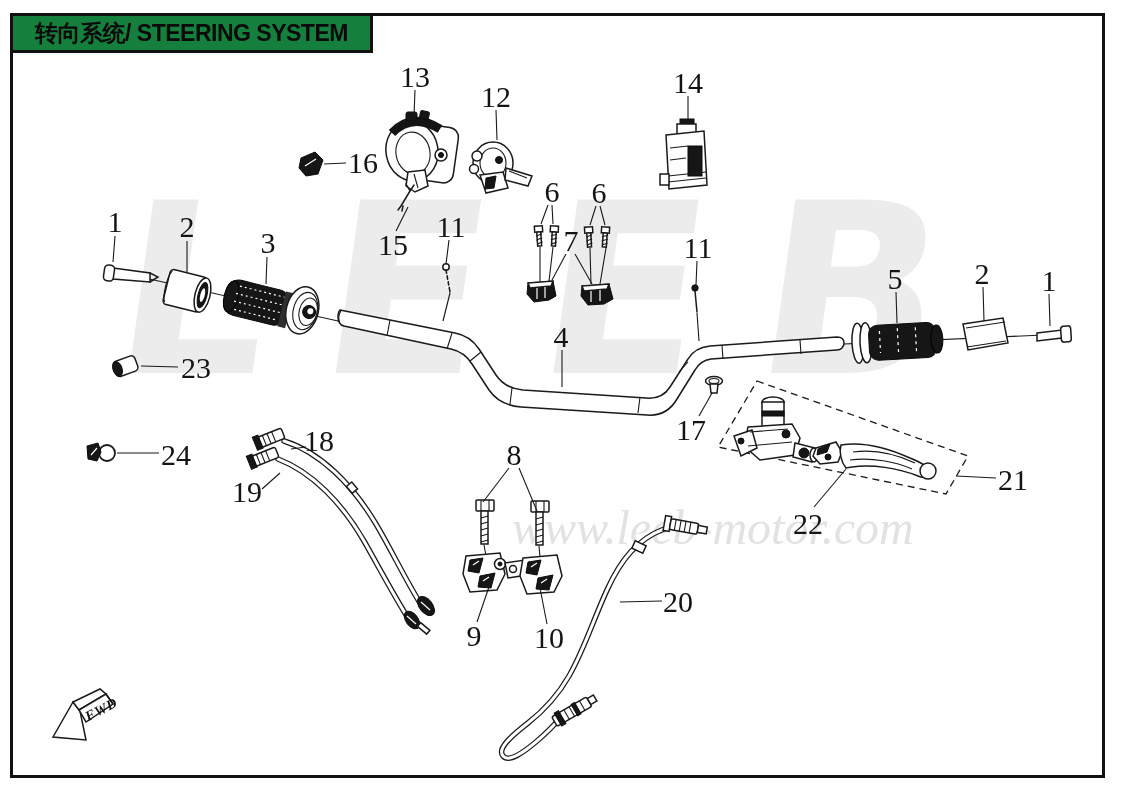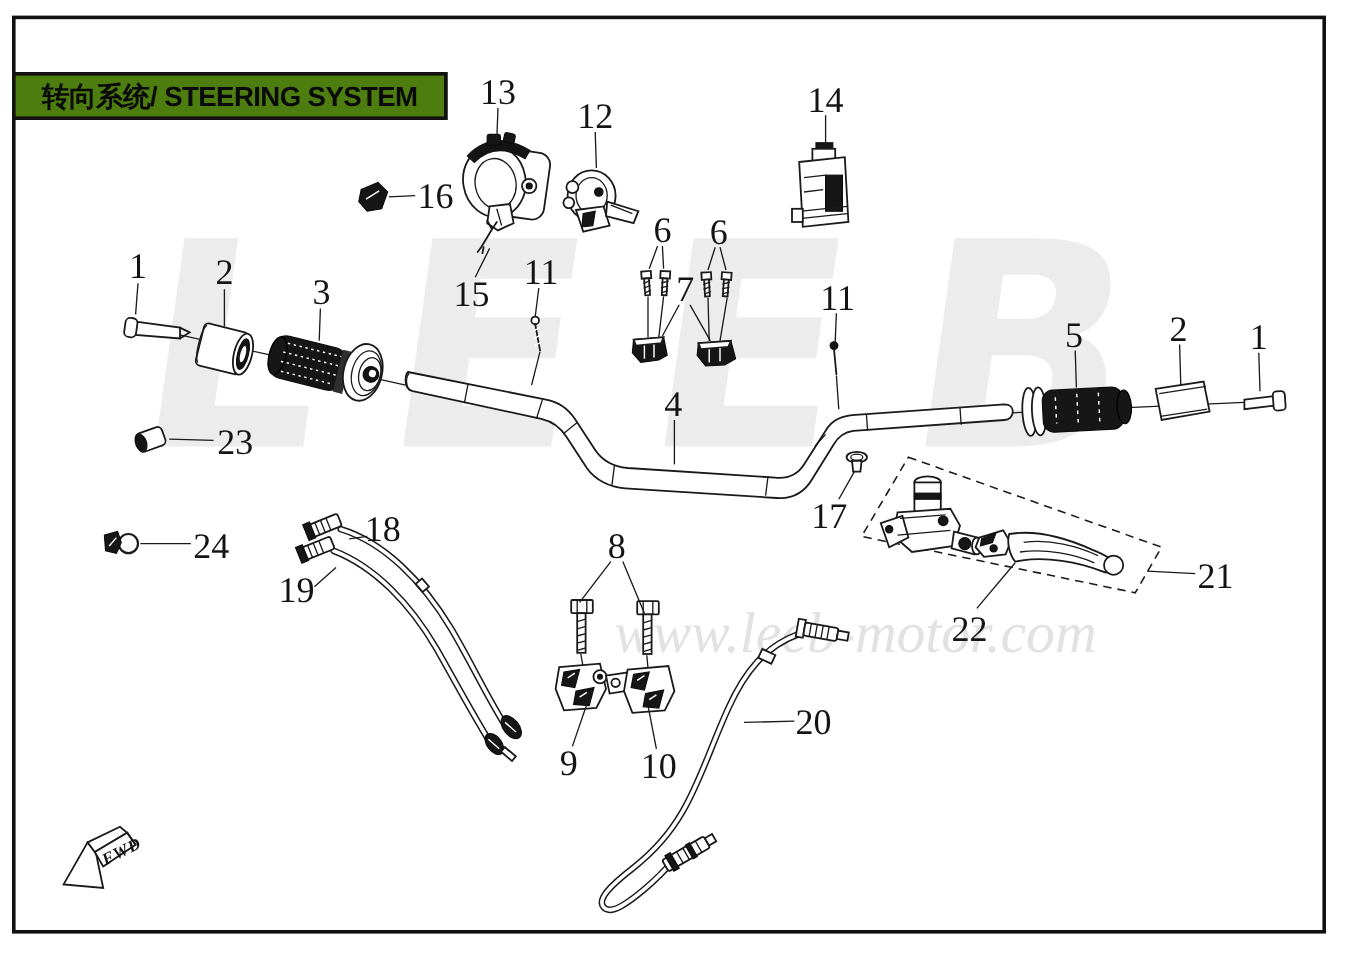--- a/index.html
+++ b/index.html
@@ -6,22 +6,22 @@
   body{
     width:1121px;height:796px;position:relative;background:#fff;overflow:hidden;
     font-family:"Liberation Sans", sans-serif;
   }
   .page-border{
     position:absolute;left:10px;top:13px;width:1095px;height:765px;
     border:3px solid #111;box-sizing:border-box;z-index:4;pointer-events:none;
   }
   .title-box{
     position:absolute;left:10px;top:13px;width:363px;height:40px;
-    border:3px solid #111;box-sizing:border-box;background:#4d7c0f;z-index:5;
-    display:flex;align-items:center;justify-content:center;margin-top:47px;
+    border:3px solid #111;box-sizing:border-box;background:#15803d;z-index:5;
+    display:flex;align-items:center;justify-content:center;
   }
   .title-box span{
     font-family:"Liberation Sans", sans-serif;
     font-weight:bold;font-size:23px;color:#0a0a0a;letter-spacing:-0.5px;white-space:nowrap;
   }
   .wm-brand{
     position:absolute;left:18px;top:172px;width:1080px;z-index:1;
     font-family:"DejaVu Sans", sans-serif;font-weight:bold;font-size:238px;
     letter-spacing:55px;color:#ececec;transform:skewX(-8deg);
     text-align:center;user-select:none;line-height:1;

